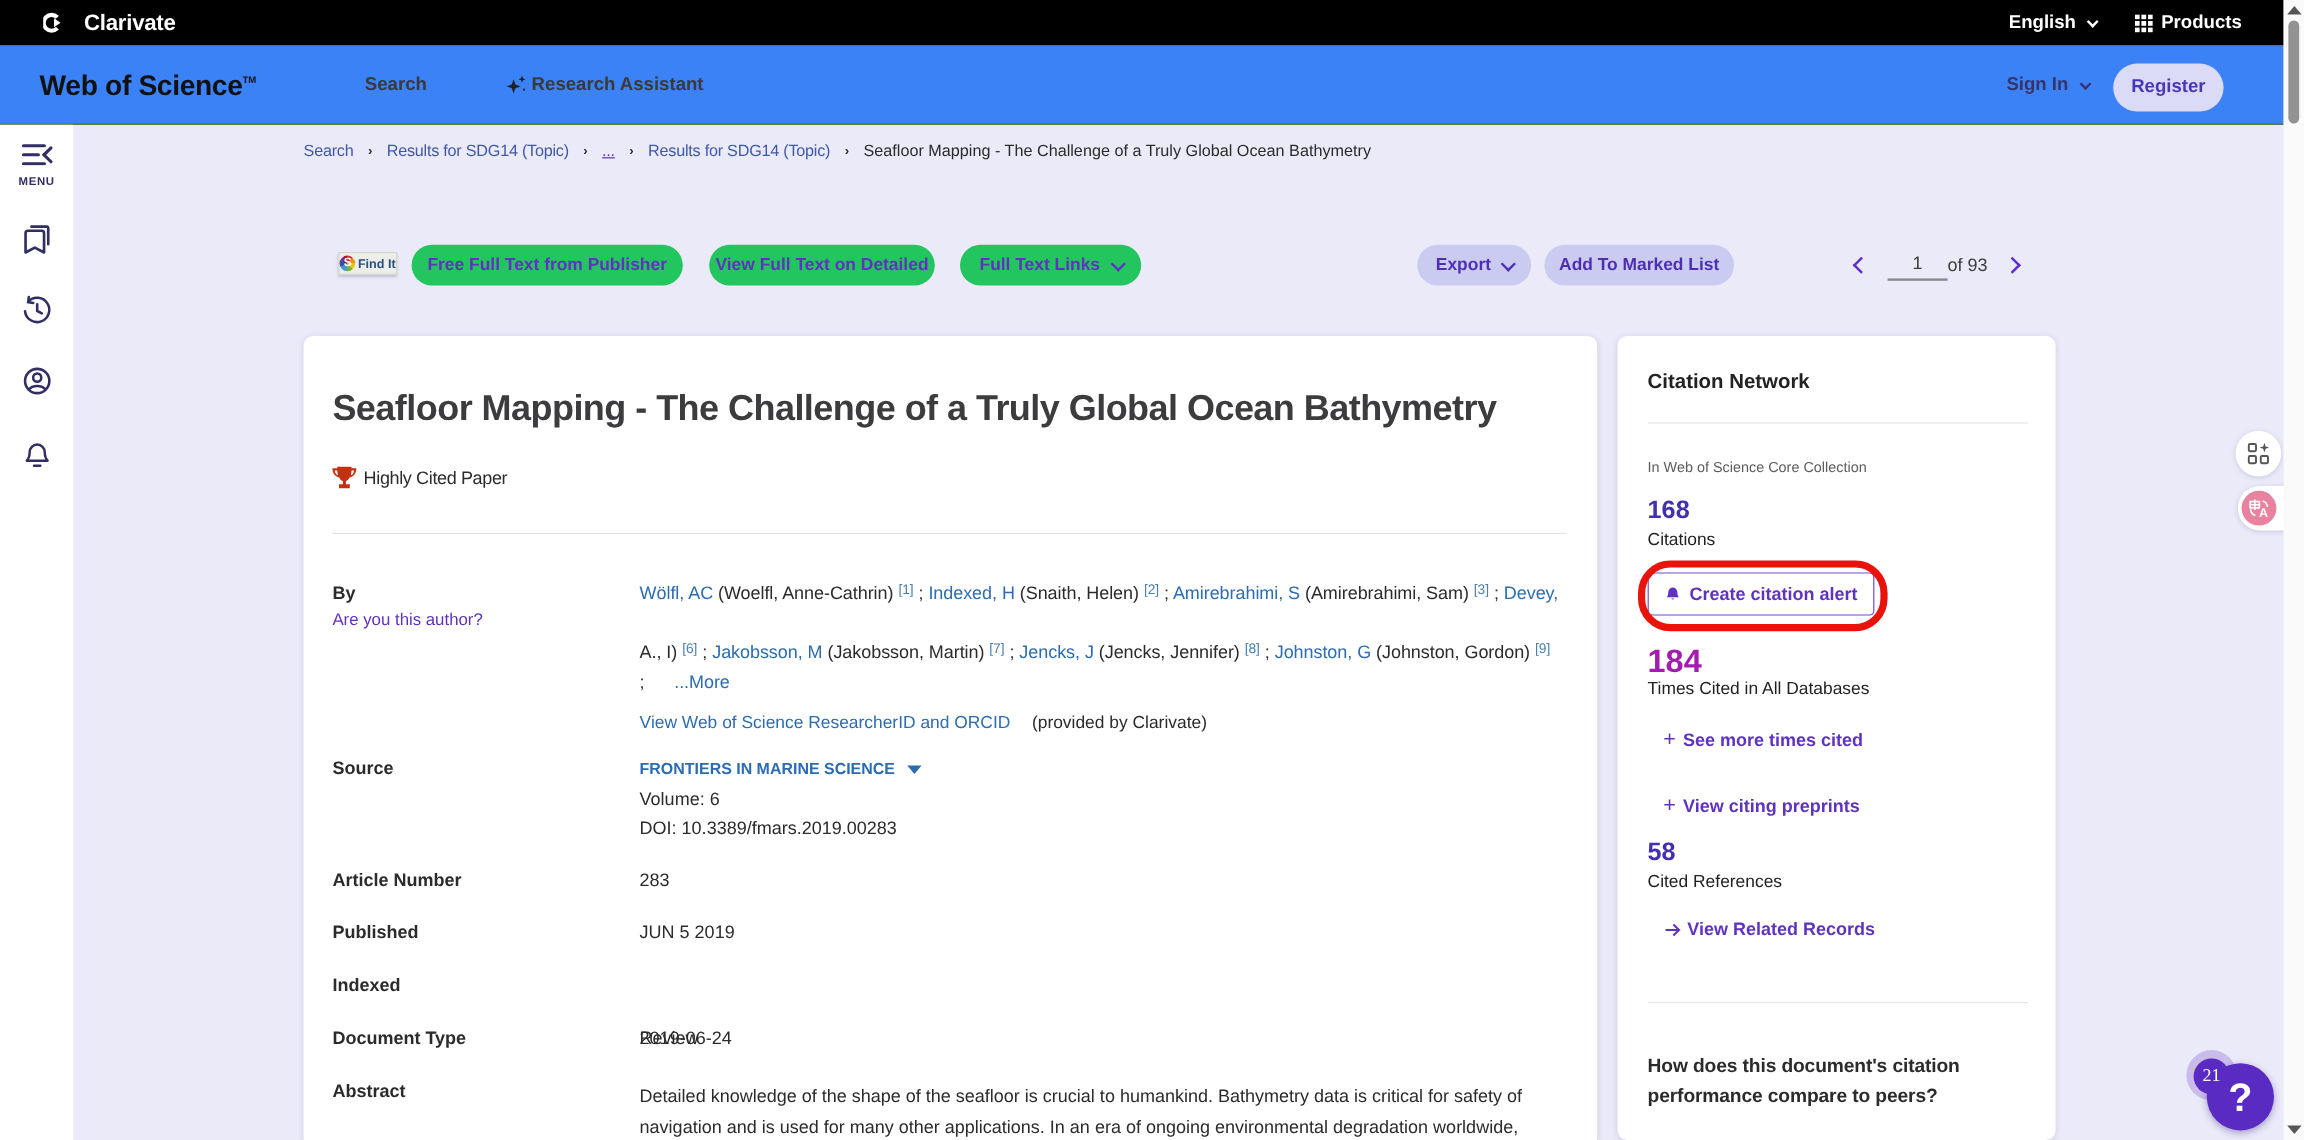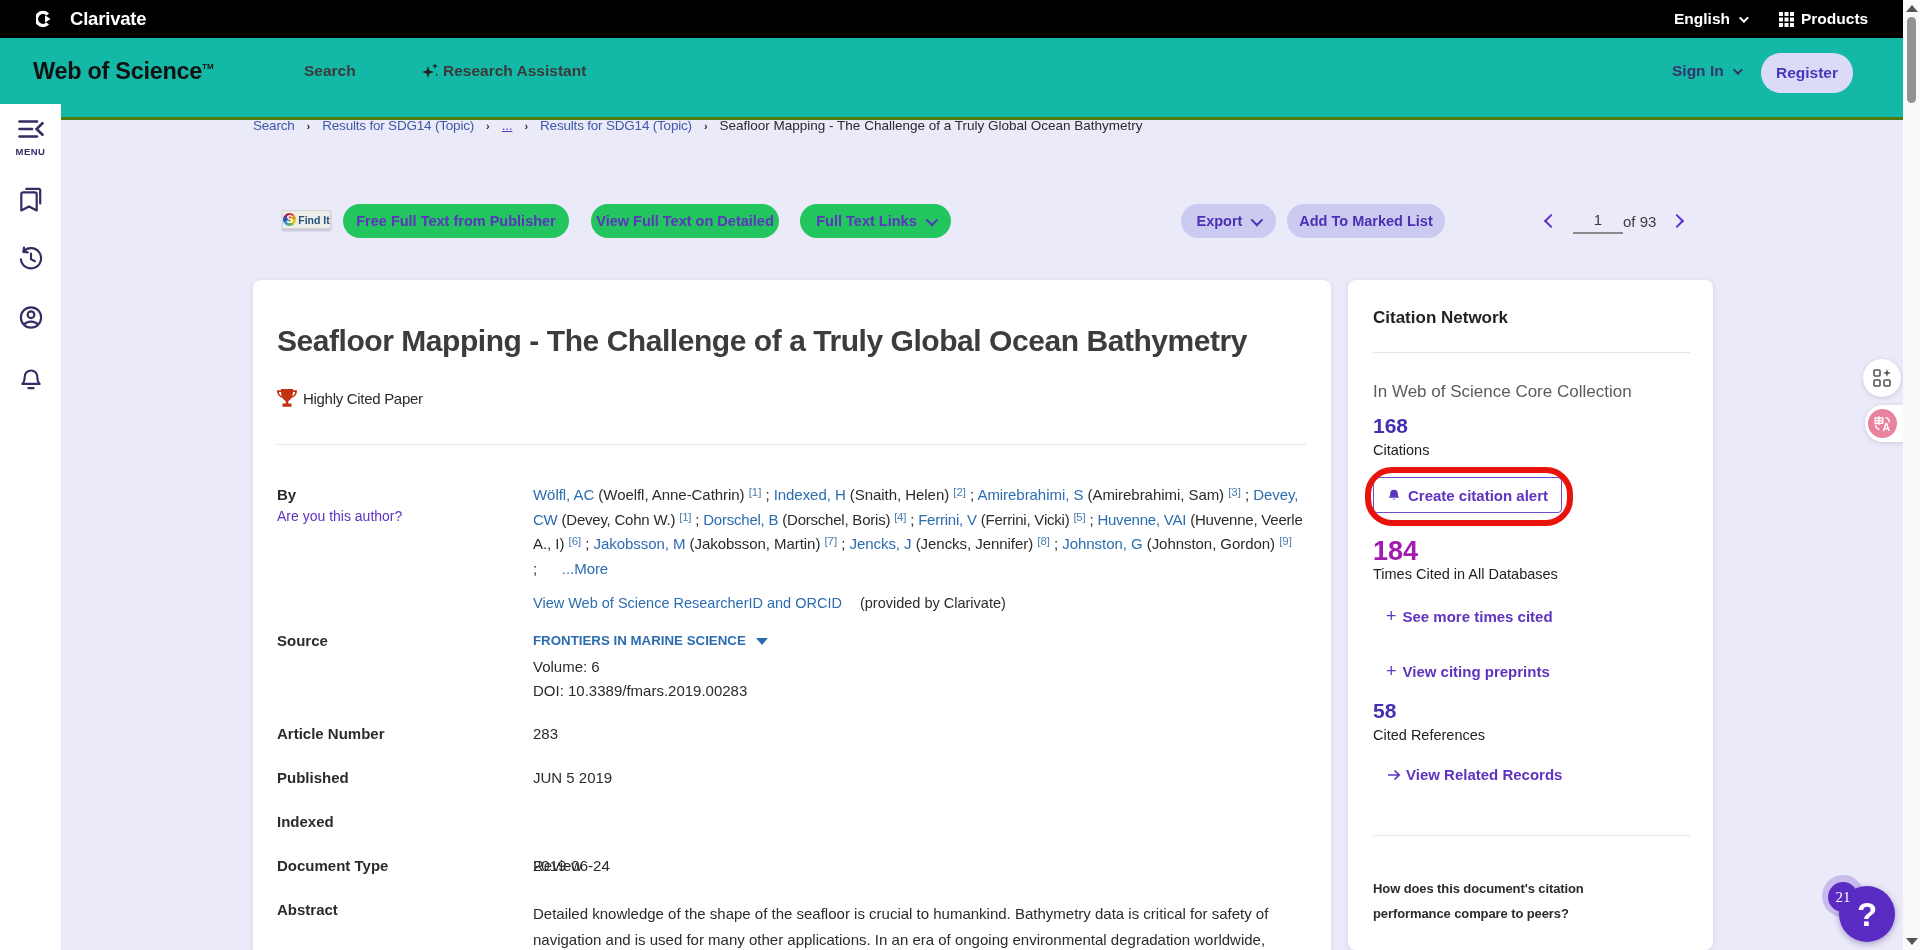--- a/index.html
+++ b/index.html
@@ -8,21 +8,21 @@
 
 
 #topbar { position:absolute; left:0; top:0; width:1903px; height:38px; background:#000; }
 #clarlogo { position:absolute; left:36px; top:5px; width:110px; height:28px; }
 #clartext { position:absolute; left:55px; top:7.5px; color:#fff; font-size:18.5px; font-weight:bold; letter-spacing:-0.2px;margin-left:15px; }
 .topright { position:absolute; top:0; height:38px; display:flex; align-items:center; color:#fff; font-weight:bold; font-size:15.5px; }
 #english { left:1674px; }
 #products { left:1779px; }
 
 
-#header { position:absolute; left:0; top:38px; width:1903px; height:82px; background:#14b8a6; border-bottom:3px solid #4d7c0f; }
+#header { position:absolute; left:0; top:38px; width:1903px; height:66px; background:#3b82f6; border-bottom:1px solid #4d7c0f; }
 #woslogo { position:absolute; left:33px; top:20px; font-size:23.5px; font-weight:bold; color:#111; letter-spacing:-0.3px; }
 #woslogo sup { font-size:8px; vertical-align:10px; letter-spacing:0; font-weight:bold; }
 .navitem { position:absolute; top:0; height:66px; display:flex; align-items:center; font-weight:bold; font-size:15.5px; color:#3a3a3a; }
 #nav-search { left:304px; }
 #nav-ra { left:422px; }
 #signin { left:1672px; color:#35356b; }
 #register { position:absolute; left:1761px; top:15px; width:92px; height:40px; background:#dbdbf8; border-radius:20px; color:#4837b8; font-weight:bold; font-size:15.5px; display:flex; align-items:center; justify-content:center; }
 
 
 #sidebar { position:absolute; left:0; top:104px; width:61px; height:846px; background:#fff; }
@@ -179,21 +179,21 @@
   <svg id="hcp" width="22" height="20" viewBox="0 0 22 20" style="top:108px;">
     <path fill="#c23212" d="M5 1 H17 V2.2 H21 C21 6.5 18.6 9.2 15.6 9.8 C14.8 11.4 13.6 12.5 12.3 12.9 V15.5 H15.5 V18.8 H6.5 V15.5 H9.7 V12.9 C8.4 12.5 7.2 11.4 6.4 9.8 C3.4 9.2 1 6.5 1 2.2 H5 Z M5 4 H2.9 C3.2 6.2 4.2 7.5 5.6 8 C5.3 6.8 5.1 5.4 5 4 Z M17 4 C16.9 5.4 16.7 6.8 16.4 8 C17.8 7.5 18.8 6.2 19.1 4 Z"></path>
   </svg>
   <div id="hcptext">Highly Cited Paper</div>
   <div id="mdivider"></div>
 
   <div class="flabel" style="top:206px;">By</div>
   <div style="position:absolute; left:24px; top:228px; font-size:14px;"><a class="purple">Are you this author?</a></div>
   <div id="authors">
     <a class="blue">Wölfl, AC</a> (Woelfl, Anne-Cathrin) <sup class="r">[1]</sup> ; <a class="blue">Indexed, H</a> (Snaith, Helen) <sup class="r">[2]</sup> ; <a class="blue">Amirebrahimi, S</a> (Amirebrahimi, Sam) <sup class="r">[3]</sup> ; <a class="blue">Devey,</a><br>
-    <span style="letter-spacing:-0.22px;"><a class="blue">CW</a> (Devey, Cohn W.) <sup class="r">[1]</sup> ; <a class="blue">Dorschel, B</a> (Dorschel, Boris) <sup class="r">[4]</sup> ; <a class="blue">Ferrini, V</a> (Ferrini, Vicki) <sup class="r">[5]</sup> ; <a class="blue">Huvenne, VAI</a> (Huvenne, Veerle</span><br>
+    <br>
     A., I) <sup class="r">[6]</sup> ; <a class="blue">Jakobsson, M</a> (Jakobsson, Martin) <sup class="r">[7]</sup> ; <a class="blue">Jencks, J</a> (Jencks, Jennifer) <sup class="r">[8]</sup> ; <a class="blue">Johnston, G</a> (Johnston, Gordon) <sup class="r">[9]</sup><br>
     ;&nbsp;&nbsp;&nbsp;&nbsp;&nbsp; <a class="blue">...More</a>
   </div>
   <div id="researcher"><a class="blue">View Web of Science ResearcherID and ORCID</a><span class="prov">(provided by Clarivate)</span></div>
 
   <div class="flabel" style="top:352px;">Source</div>
   <div id="srcname"><a class="blue">FRONTIERS IN MARINE SCIENCE</a><span class="tri"></span></div>
   <div class="fvalue" style="top:378px;">Volume: 6</div>
   <div class="fvalue" style="top:402px;">DOI: 10.3389/fmars.2019.00283</div>
 
@@ -205,21 +205,21 @@
   <div class="fvalue" style="top:533px;margin-top:44px;">2019-06-24</div>
   <div class="flabel" style="top:577px;">Document Type</div>
   <div class="fvalue" style="top:577px;">Review</div>
   <div class="flabel" style="top:621px;">Abstract</div>
   <div class="fvalue" style="top:621px; width:780px; line-height:25.8px;">Detailed knowledge of the shape of the seafloor is crucial to humankind. Bathymetry data is critical for safety of navigation and is used for many other applications. In an era of ongoing environmental degradation worldwide,</div>
 </div>
 
 <div id="rightcard" style="position:absolute; left:1348px; top:280px; width:365px; height:670px; background:#fff; border-radius:8px; box-shadow:0 1px 5px rgba(100,100,140,.18);">
   <div style="position:absolute; left:25px; top:28px; font-size:17px; font-weight:bold; color:#222;">Citation Network</div>
   <div style="position:absolute; left:25px; top:72px; width:317px; border-top:1px solid #e6e6e6;"></div>
-  <div style="position:absolute; left:25px; top:102px; font-size:17px; color:#5c5c5c;">In Web of Science Core Collection</div>
+  <div style="position:absolute; left:25px; top:102px; font-size:12px; color:#5c5c5c;">In Web of Science Core Collection</div>
   <div style="position:absolute; left:25px; top:134px; font-size:21px; font-weight:bold; color:#4230b0;">168</div>
   <div style="position:absolute; left:25px; top:162px; font-size:14.5px; color:#222;">Citations</div>
 
   <div id="alertbtn" style="position:absolute; left:25px; top:197px; width:189px; height:36px; border:1.5px solid #6f4bd0; border-radius:4px; display:flex; align-items:center; justify-content:center; background:#fff;">
     <svg width="14" height="15" viewBox="0 0 24 24" style="margin-right:7px;">
         <path fill="#5e33bf" d="M12 2 A6.5 6.5 0 0 1 18.5 8.5 C18.5 13 19.8 14.7 21 15.8 H3 C4.2 14.7 5.5 13 5.5 8.5 A6.5 6.5 0 0 1 12 2 Z M9.8 17.5 a2.3 2.3 0 0 0 4.4 0 Z"></path>
       </svg>
     <span style="color:#5e33bf; font-weight:bold; font-size:15px;">Create citation alert</span>
   </div>
   <div id="redoval" style="position:absolute; left:17px; top:187px; width:208px; height:59px; border:6px solid #e8140c; border-radius:27px;"></div>
@@ -227,21 +227,21 @@
   <div style="position:absolute; left:25px; top:256px; font-size:27px; font-weight:bold; color:#a21caf;text-align:right;">184</div>
   <div style="position:absolute; left:25px; top:286px; font-size:14.5px; color:#222;">Times Cited in All Databases</div>
   <div style="position:absolute; left:38px; top:326px; font-size:15px; font-weight:bold; color:#5e33bf;"><span style="font-weight:normal; font-size:18px; margin-right:6px;">+</span>See more times cited</div>
   <div style="position:absolute; left:38px; top:381px; font-size:15px; font-weight:bold; color:#5e33bf;"><span style="font-weight:normal; font-size:18px; margin-right:6px;">+</span>View citing preprints</div>
   <div style="position:absolute; left:25px; top:419px; font-size:21px; font-weight:bold; color:#4230b0;">58</div>
   <div style="position:absolute; left:25px; top:447px; font-size:14.5px; color:#222;">Cited References</div>
   <div style="position:absolute; left:39px; top:486px; font-size:15px; font-weight:bold; color:#5e33bf; display:flex; align-items:center;"><svg width="14" height="12" viewBox="0 0 14 12" style="margin-right:5px;">
         <path d="M1 6 H12 M7.5 1.5 L12.2 6 L7.5 10.5" stroke="#5e33bf" stroke-width="1.7" fill="none"></path>
       </svg>View Related Records</div>
   <div style="position:absolute; left:25px; top:555px; width:317px; border-top:1px solid #e6e6e6;"></div>
-  <div style="position:absolute; left:25px; top:596px; width:285px; font-size:13px; font-weight:bold; color:#2b2b2b; line-height:25px; letter-spacing:-0.1px;">How does this document's citation performance compare to peers?</div>
+  <div style="position:absolute; left:25px; top:596px; width:285px; font-size:16px; font-weight:bold; color:#2b2b2b; line-height:25px; letter-spacing:-0.1px;">How does this document's citation performance compare to peers?</div>
 </div>
 
 <div style="position:absolute; left:1863px; top:359px; width:38px; height:38px; border-radius:50%; background:#fff; box-shadow:0 1px 4px rgba(100,100,140,.25);"></div>
 <svg style="position:absolute; left:1872px; top:368px;" width="20" height="20" viewBox="0 0 20 20">
     <g stroke="#555" stroke-width="1.6" fill="none">
       <rect x="2" y="2" width="6" height="6" rx="1"></rect>
       <rect x="2" y="12" width="6" height="6" rx="1"></rect>
       <rect x="12" y="12" width="6" height="6" rx="1"></rect>
     </g>
     <path d="M15 1 L16 4 L19 5 L16 6 L15 9 L14 6 L11 5 L14 4 Z" fill="#555"></path>

